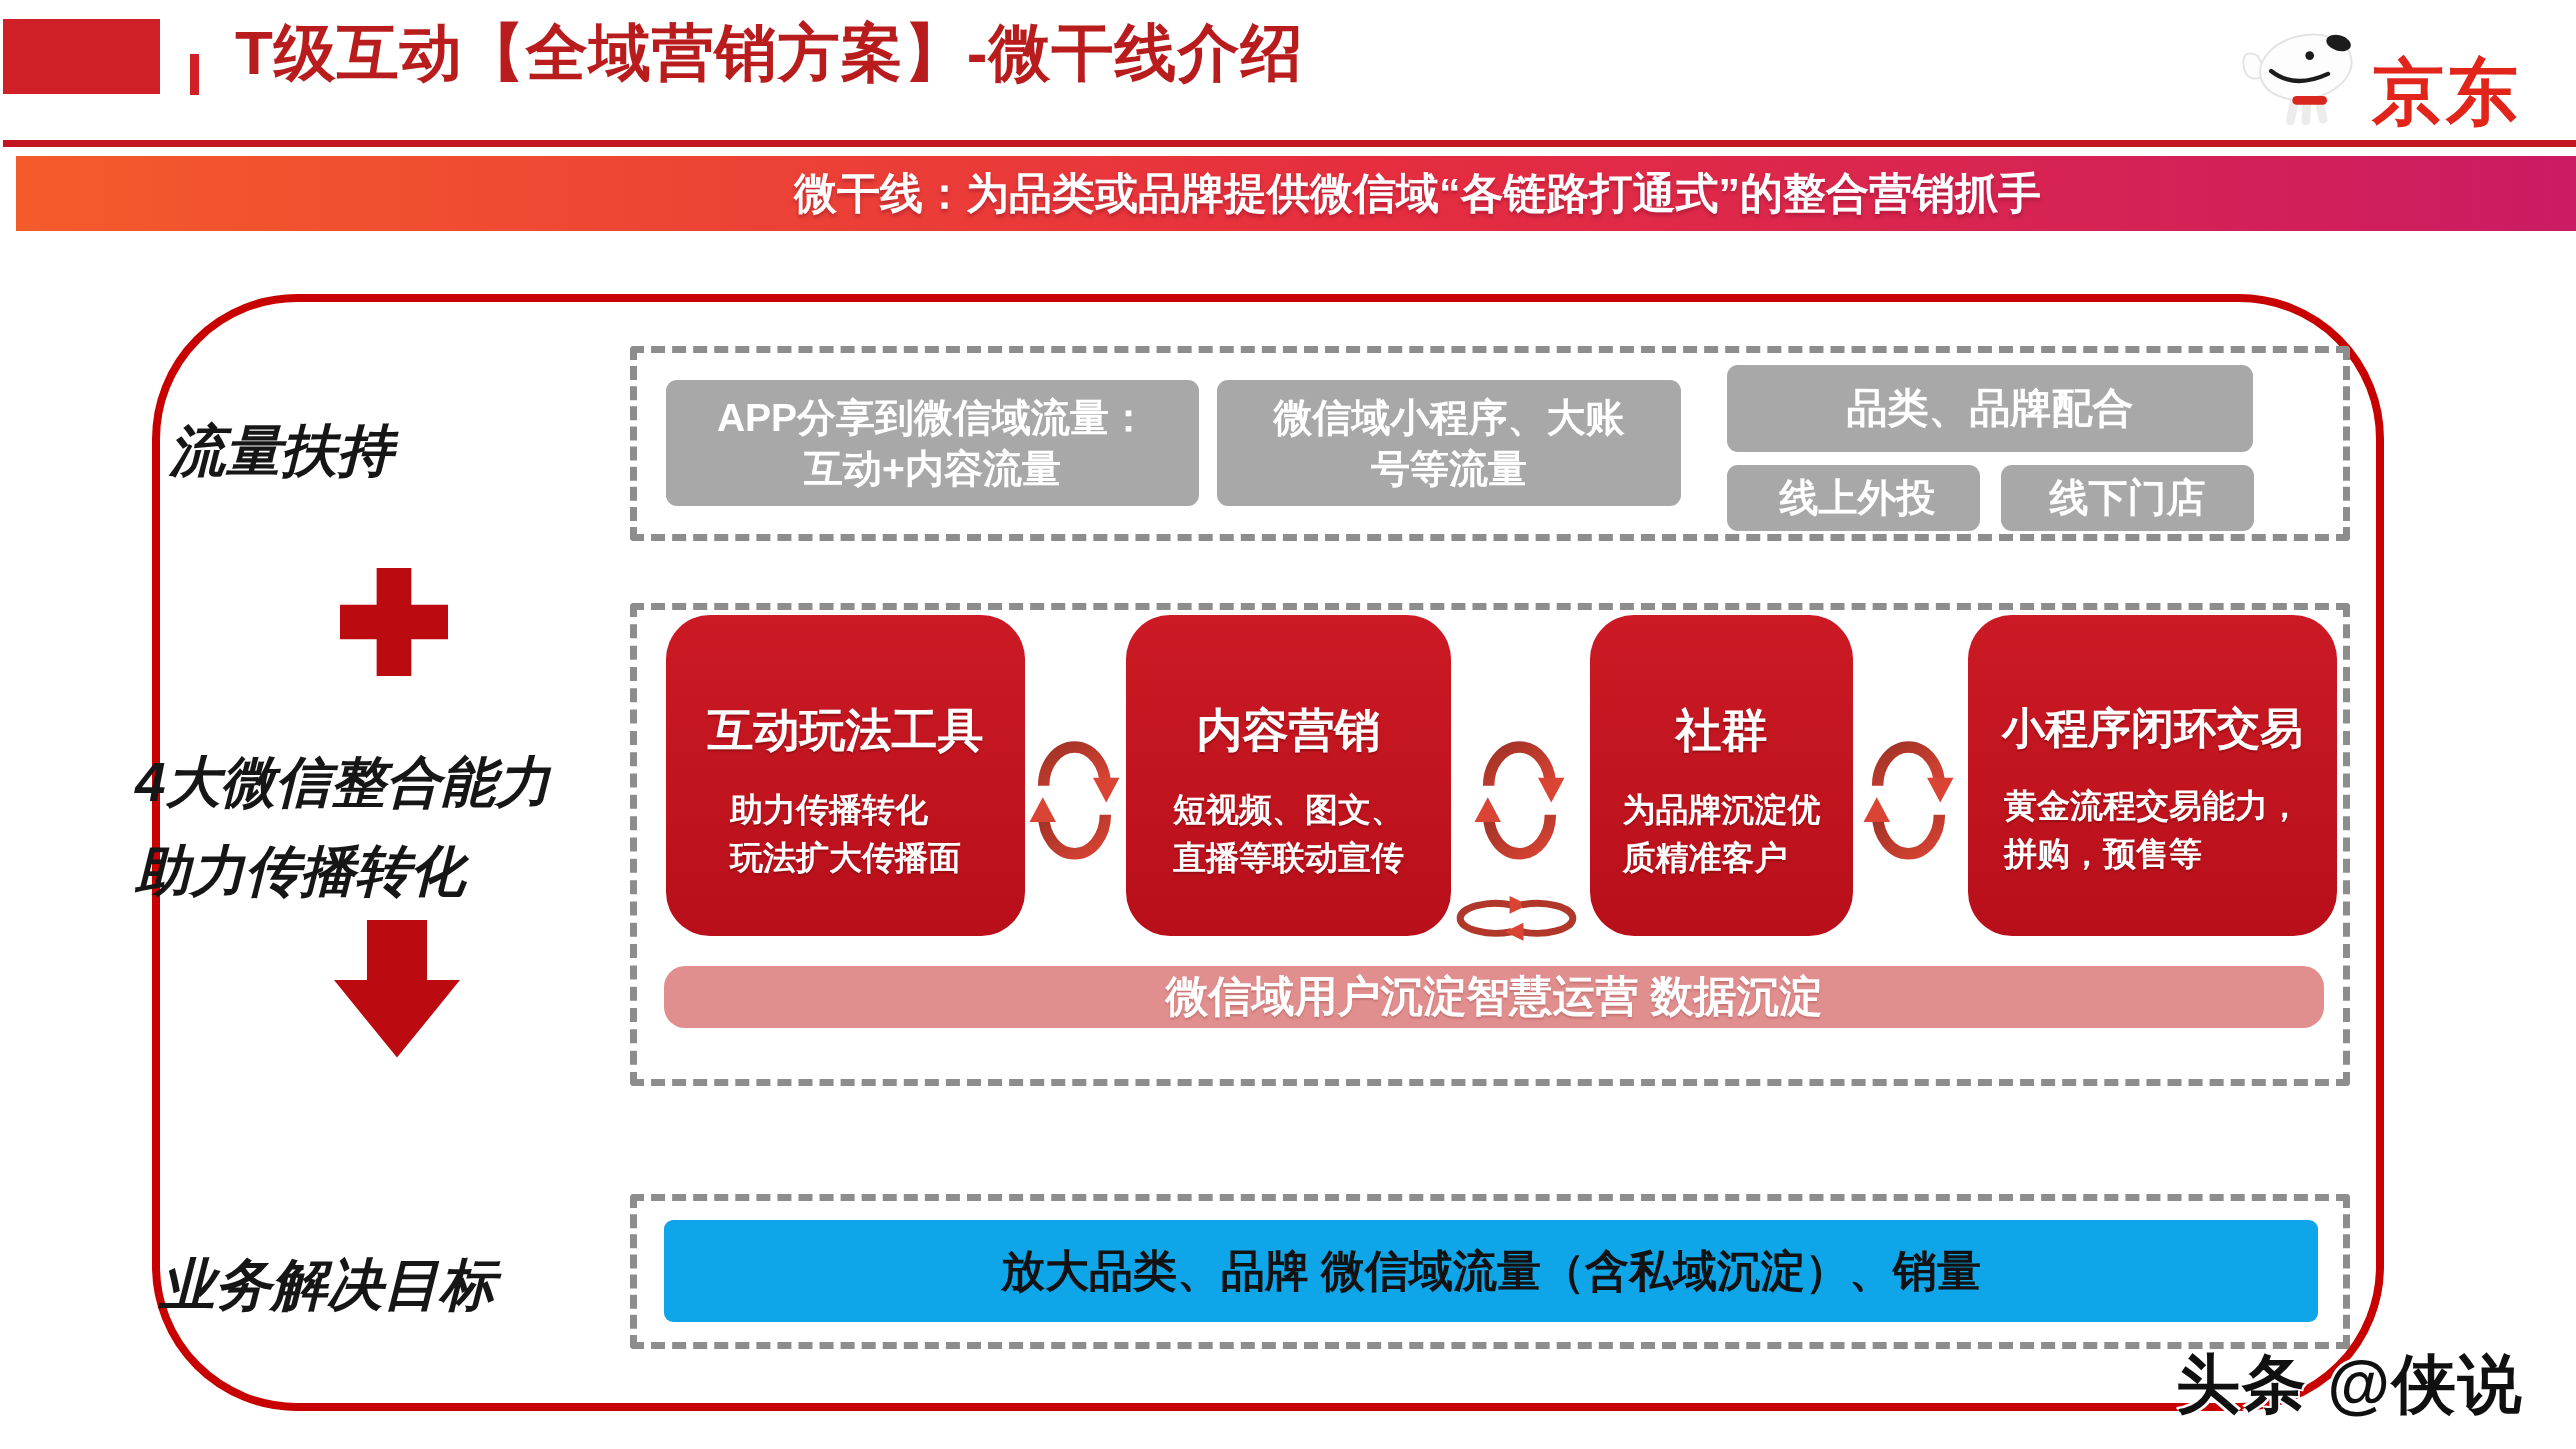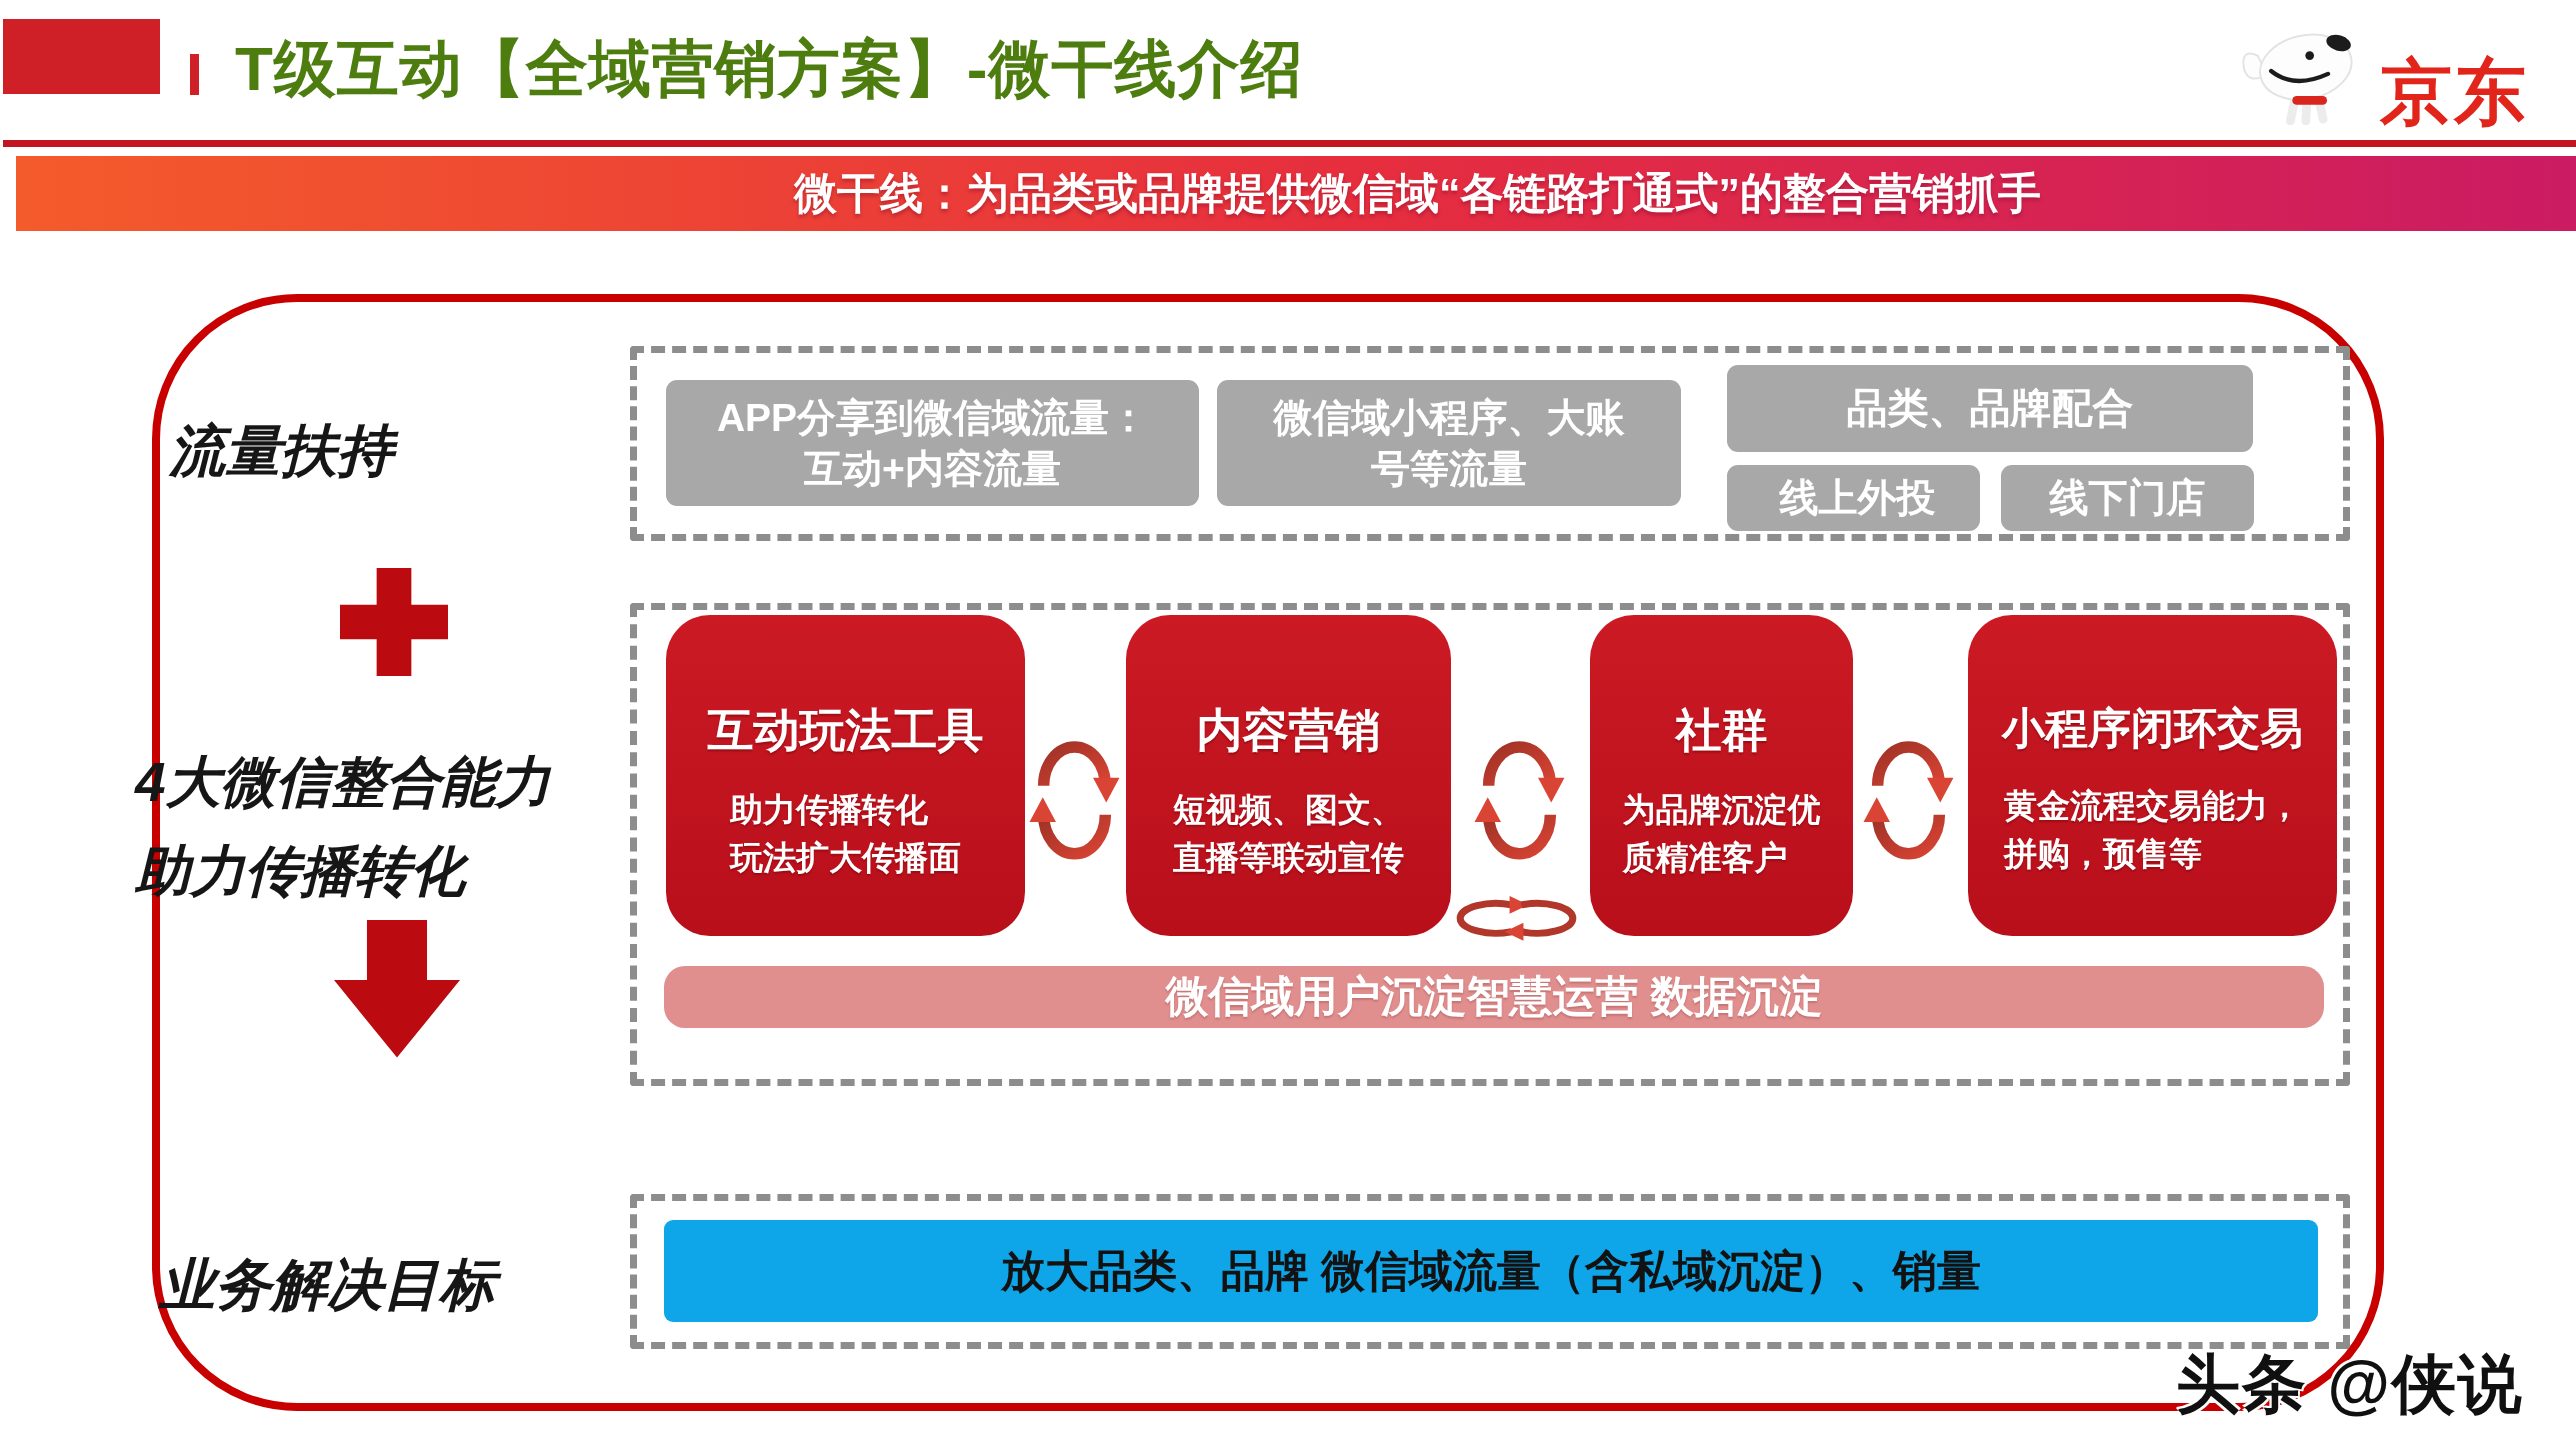--- a/index.html
+++ b/index.html
@@ -3,25 +3,25 @@
 <meta charset="utf-8">
 <style>
   * { margin:0; padding:0; box-sizing:border-box; }
   html,body { width:2576px; height:1449px; background:#fff; overflow:hidden; }
   body { font-family:"Liberation Sans","DejaVu Sans",sans-serif; position:relative; }
   .slide { position:absolute; left:0; top:0; width:2576px; height:1449px; background:#fff; }
 
   
   .brand-square { position:absolute; left:2.9px; top:19.3px; width:157px; height:75px; background:#ce2026; }
   .title-tick   { position:absolute; left:190px; top:54px; width:8.7px; height:41px; background:#ce2026; }
-  .page-title   { position:absolute; left:235px; top:27px; height:83px; line-height:83px;
-                  font-size:62px; font-weight:800; color:#4d7c0f; letter-spacing:1px; white-space:nowrap; }
+  .page-title   { position:absolute; left:235px; top:11px; height:83px; line-height:83px;
+                  font-size:62px; font-weight:800; color:#b91c1c; letter-spacing:1px; white-space:nowrap; }
   .logo { position:absolute; left:2238px; top:17.4px; display:flex; align-items:flex-end; }
   .logo svg { width:126px; height:108px; }
-  .logo-text { font-size:72px; font-weight:800; color:#e1251b; line-height:1; margin-left:16px; margin-bottom:1.9px; letter-spacing:1.9px; }
+  .logo-text { font-size:72px; font-weight:800; color:#e1251b; line-height:1; margin-left:8px; margin-bottom:1.9px; letter-spacing:1.9px; }
 
   .red-line { position:absolute; left:2.9px; top:140px; width:2573px; height:6.8px; background:#c2151f; }
   .banner { position:absolute; left:16px; top:156px; width:2576px; height:75px;
             background:linear-gradient(90deg,#f45b2b 0%,#e62e3e 52%,#cb1b63 100%);
             display:flex; align-items:center; justify-content:center; padding-left:227px; }
   .banner-text { font-size:43px; font-weight:800; color:#fff; white-space:nowrap;
                  text-shadow:0 2.9px 3.9px rgba(110,0,35,.35); }
 
   
   .frame { position:absolute; left:152px; top:294px; width:2232px; height:1117px;

